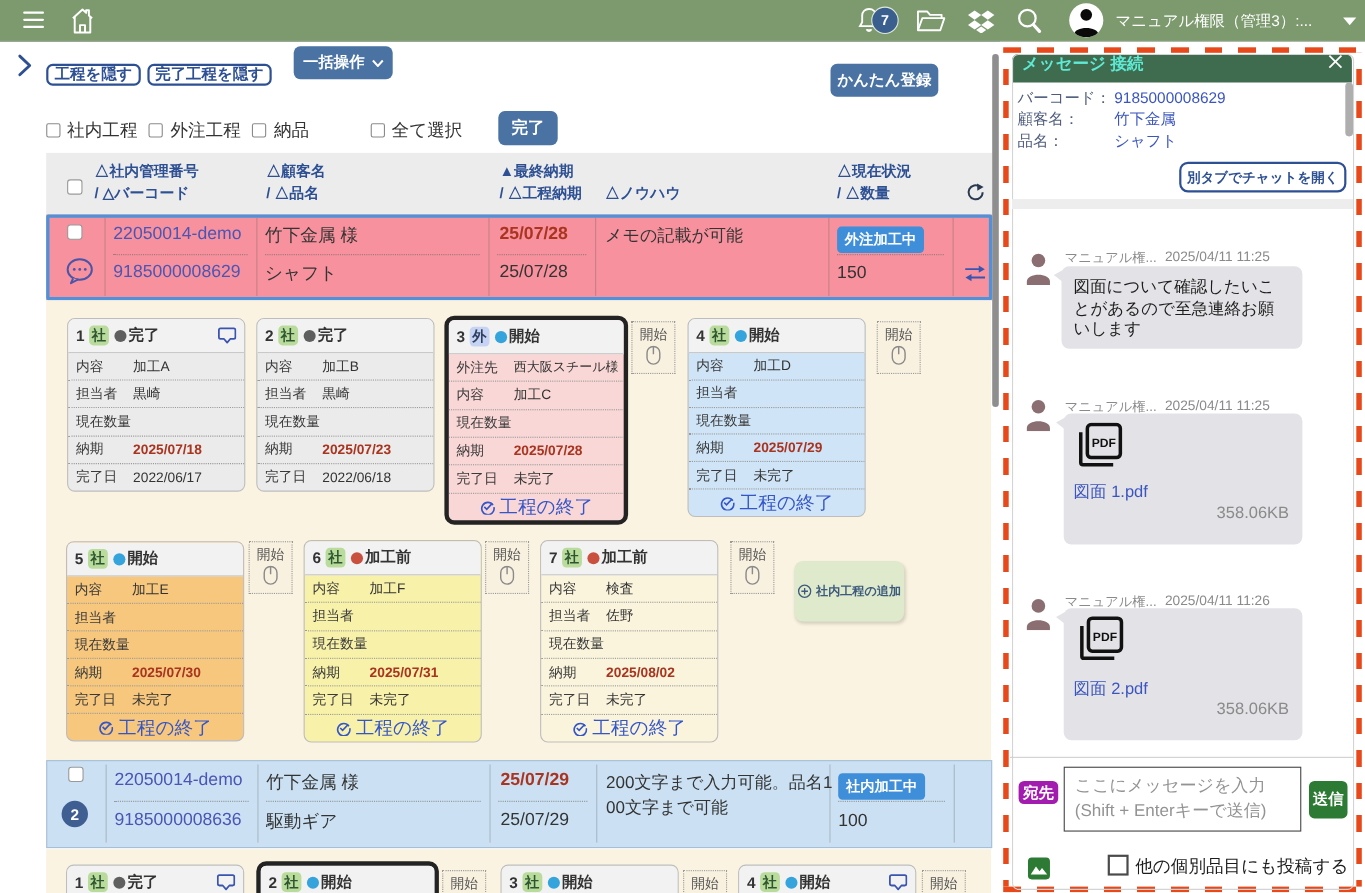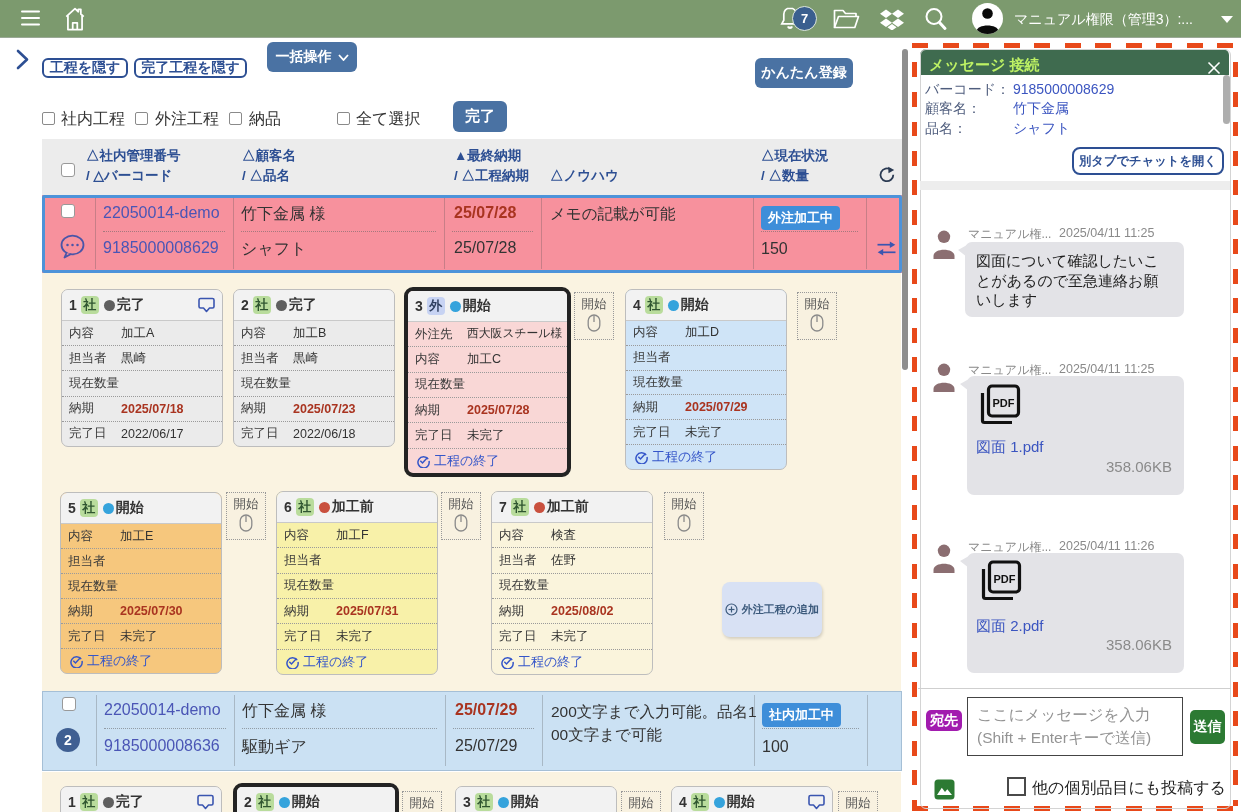--- a/index.html
+++ b/index.html
@@ -31,21 +31,21 @@
 .crow+.crow{border-top:1px dotted #9a9a9a}
 .clab{width:52px;flex:none}
 .cval{color:#333}
 .red2{color:#a93420;font-weight:bold}
 .plab{position:absolute;font-size:14px;color:#4f5d7d}
 .pval{position:absolute;font-size:14px;color:#3b55c0}
 .pname{position:absolute;font-size:12.5px;color:#8a8a8a;white-space:nowrap}
 .pnamec{width:90px;overflow:hidden;font-size:12px}
 .plink{position:absolute;font-size:15px;color:#3b55c0}
 .psize{position:absolute;font-size:15px;color:#8a8a8a}
-.cend{flex:1;display:flex;align-items:center;justify-content:flex-start;gap:4px;padding:0 8px;font-size:13px;color:#3556c9;border-top:1px dotted #9a9a9a}
+.cend{flex:1;display:flex;align-items:center;justify-content:center;gap:4px;padding:0 8px;font-size:17px;color:#3556c9;border-top:1px dotted #9a9a9a}
 .start{position:absolute;width:40px;height:48px;border:1px dotted #999;background:#f8f1e0;text-align:center;font-size:12.5px;color:#555;padding-top:3px}
 .addbtn{position:absolute;left:722px;width:100px;height:55px;border-radius:8px;box-shadow:1px 2px 3px rgba(0,0,0,.15);display:flex;align-items:center;justify-content:center;gap:4px;font-size:11px;font-weight:bold;color:#3c5a7c}
 </style>
 </head>
 <body>
 <div id="app">
 
 <div class="abs" style="left:0;top:0;width:1241px;height:38px;background:#7c9a6e;border-bottom:1px solid #9aa996"></div>
 <svg class="abs" style="left:21px;top:9px" width="19" height="18" viewBox="0 0 19 18">
       <g stroke="#fff" stroke-width="2" stroke-linecap="round">
@@ -422,27 +422,27 @@
           <rect x="1.2" y="1" width="11.6" height="16" rx="5.8"></rect>
           <line x1="7" y1="1.5" x2="7" y2="8"></line>
         </g>
       </svg></div>
 <div class="start" style="left:664px;top:492px">開始<br><svg width="14" height="18" viewBox="0 0 14 18" style="margin-top:1px">
         <g stroke="#8a8a8a" stroke-width="1.3" fill="none">
           <rect x="1.2" y="1" width="11.6" height="16" rx="5.8"></rect>
           <line x1="7" y1="1.5" x2="7" y2="8"></line>
         </g>
       </svg></div>
-<div class="addbtn" style="top:582px;background:#d8e1f4"><svg width="13" height="13" viewBox="0 0 13 13">
+<div class="addbtn" style="top:510px;background:#dfe9cb"><svg width="13" height="13" viewBox="0 0 13 13">
         <g stroke="#3c5a7c" stroke-width="1.2" fill="none">
           <circle cx="6.5" cy="6.5" r="5.5"></circle>
           <line x1="6.5" y1="3.5" x2="6.5" y2="9.5"></line>
           <line x1="3.5" y1="6.5" x2="9.5" y2="6.5"></line>
         </g>
-      </svg> 外注工程の追加</div>
+      </svg> 社内工程の追加</div>
 
 <div class="card" style="left:60px;top:786px;width:162px;height:60px;background:#ebebeb;">
       <div class="chead"><span class="cnum">1</span><span class="cbdg b-sha">社</span><span class="cdot" style="background:#5f5f5f"></span>完了<svg style="margin-left:auto;margin-right:7px" width="17" height="16" viewBox="0 0 17 16">
           <path d="M2.5 1.5 H14.5 Q16 1.5 16 3 V9.5 Q16 11 14.5 11 H11.5 L8.5 14.5 L5.5 11 H2.5 Q1 11 1 9.5 V3 Q1 1.5 2.5 1.5 Z" stroke="#3a55b0" stroke-width="1.6" fill="none" stroke-linejoin="round"></path>
         </svg></div>
     </div>
 <div class="card sel" style="left:233px;top:783px;width:166px;height:64px;background:#ebebeb;">
       <div class="chead"><span class="cnum">2</span><span class="cbdg b-sha">社</span><span class="cdot" style="background:#35a3dc"></span>開始</div>
     </div>
 <div class="card" style="left:455px;top:786px;width:162px;height:60px;background:#ebebeb;">
@@ -455,21 +455,21 @@
     </div>
 <div class="start" style="left:402px;top:791px">開始<br></div>
 <div class="start" style="left:621px;top:791px">開始<br></div>
 <div class="start" style="left:838px;top:791px">開始<br></div>
 
 <div class="abs" style="left:908.5px;top:38px;width:332.5px;height:774px;background:#fff"></div>
 <div class="abs" style="left:912px;top:42.5px;width:326px;height:5px;background:repeating-linear-gradient(90deg,#e8491a 0 16px,transparent 16px 30.5px)"></div>
 <div class="abs" style="left:912px;top:805.5px;width:326px;height:5px;background:repeating-linear-gradient(90deg,#e8491a 0 16px,transparent 16px 30.5px)"></div>
 <div class="abs" style="left:912px;top:47.5px;width:5px;height:758px;background:repeating-linear-gradient(180deg,transparent 0 14.5px,#e8491a 14.5px 29.5px)"></div>
 <div class="abs" style="left:1233px;top:47.5px;width:5px;height:758px;background:repeating-linear-gradient(180deg,transparent 0 14.5px,#e8491a 14.5px 29.5px)"></div>
-<div class="abs" style="left:920px;top:49px;width:309px;height:26px;border-radius:6px 6px 0 0;background:#3f6b4f;color:#bef264;font-size:15px;font-weight:bold;display:flex;align-items:flex-end;padding-left:9px">メッセージ 接続
+<div class="abs" style="left:920px;top:49px;width:309px;height:26px;border-radius:6px 6px 0 0;background:#3f6b4f;color:#5eead4;font-size:15px;font-weight:bold;display:flex;align-items:flex-start;padding-left:9px">メッセージ 接続
 <svg style="margin-left:auto;margin-right:8px" width="14" height="14" viewBox="0 0 14 14">
         <g stroke="#fff" stroke-width="1.6">
           <line x1="1.5" y1="1.5" x2="12.5" y2="12.5"></line>
           <line x1="12.5" y1="1.5" x2="1.5" y2="12.5"></line>
         </g>
       </svg></div>
 <div class="plab" style="left:925px;top:81px">バーコード：</div>
     <div class="pval" style="left:1013px;top:81px">9185000008629</div>
 <div class="plab" style="left:925px;top:100px">顧客名：</div>
     <div class="pval" style="left:1013px;top:100px">竹下金属</div>

